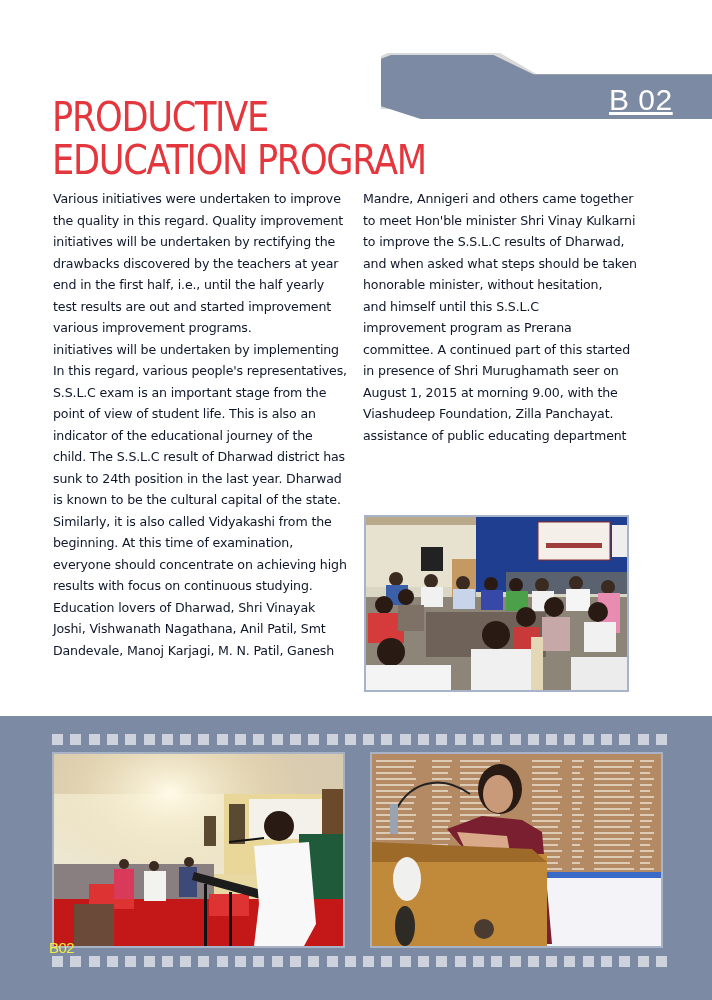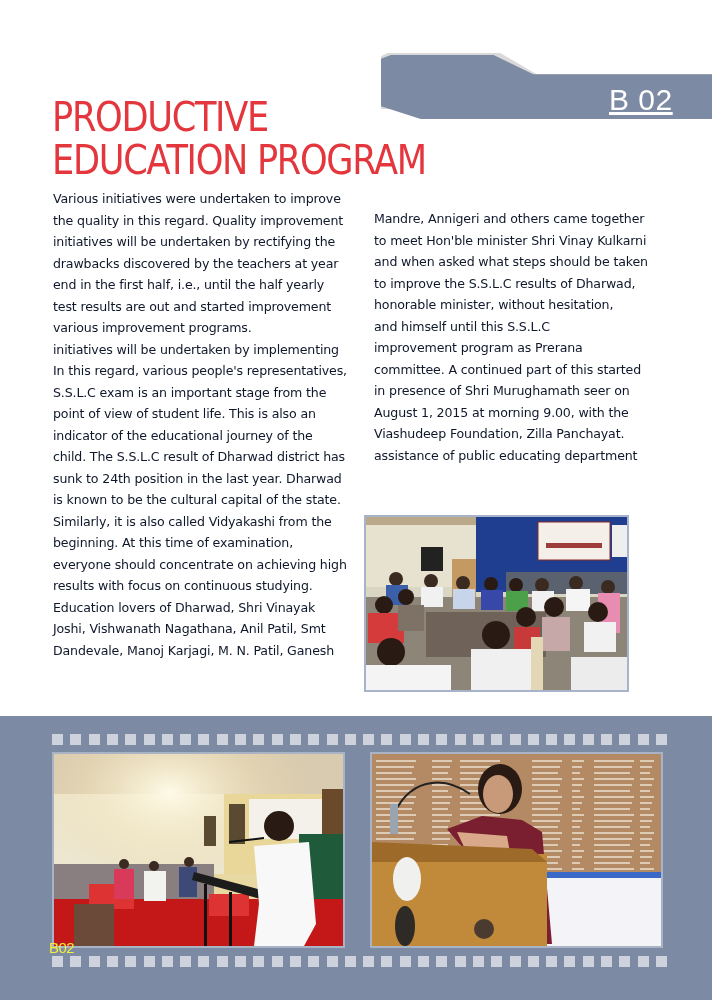--- a/index.html
+++ b/index.html
@@ -30,21 +30,21 @@
     margin:0; white-space:nowrap;
   }
   .title span { display:block; }
   .col {
     position:absolute; top:188px; font-size:12.6px; line-height:21.5px; color:#0f172a;
     font-family:"DejaVu Sans", sans-serif;
     letter-spacing:-0.15px;
   }
   .col .line { display:block; white-space:nowrap; }
   .col-left { left:53px; width:290px; }
-  .col-right { left:374px; width:270px;margin-top:20px; }
+  .col-right { left:363px; width:270px; }
 
   .photo { position:absolute; overflow:hidden; }
   .photo-top {
     left:364px; top:515px; width:265px; height:177px;
     border:2px solid #a7b3c8; box-sizing:border-box;
     background:
       linear-gradient(180deg, rgba(0,0,0,0) 0%, rgba(0,0,0,0) 100%);
   }
   .band {
     position:absolute; left:0; top:716px; width:712px; height:284px; background:#7d8aa3;
@@ -95,22 +95,22 @@
     <span class="line">beginning. At this time of examination,</span>
     <span class="line">everyone should concentrate on achieving high</span>
     <span class="line">results with focus on continuous studying.</span>
     <span class="line">Education lovers of Dharwad, Shri Vinayak</span>
     <span class="line">Joshi, Vishwanath Nagathana, Anil Patil, Smt</span>
     <span class="line">Dandevale, Manoj Karjagi, M. N. Patil, Ganesh</span>
   </div>
 <div class="col col-right" id="col-right">
     <span class="line">Mandre, Annigeri and others came together</span>
     <span class="line">to meet Hon'ble minister Shri Vinay Kulkarni</span>
+    <span class="line">to improve the S.S.L.C results of Dharwad,</span>
     <span class="line">and when asked what steps should be taken</span>
-    <span class="line">to improve the S.S.L.C results of Dharwad,</span>
     <span class="line">honorable minister, without hesitation,</span>
     <span class="line">and himself until this S.S.L.C</span>
     <span class="line">improvement program as Prerana</span>
     <span class="line">committee. A continued part of this started</span>
     <span class="line">in presence of Shri Murughamath seer on</span>
     <span class="line">August 1, 2015 at morning 9.00, with the</span>
     <span class="line">Viashudeep Foundation, Zilla Panchayat.</span>
     <span class="line">assistance of public educating department</span>
   </div>
 

